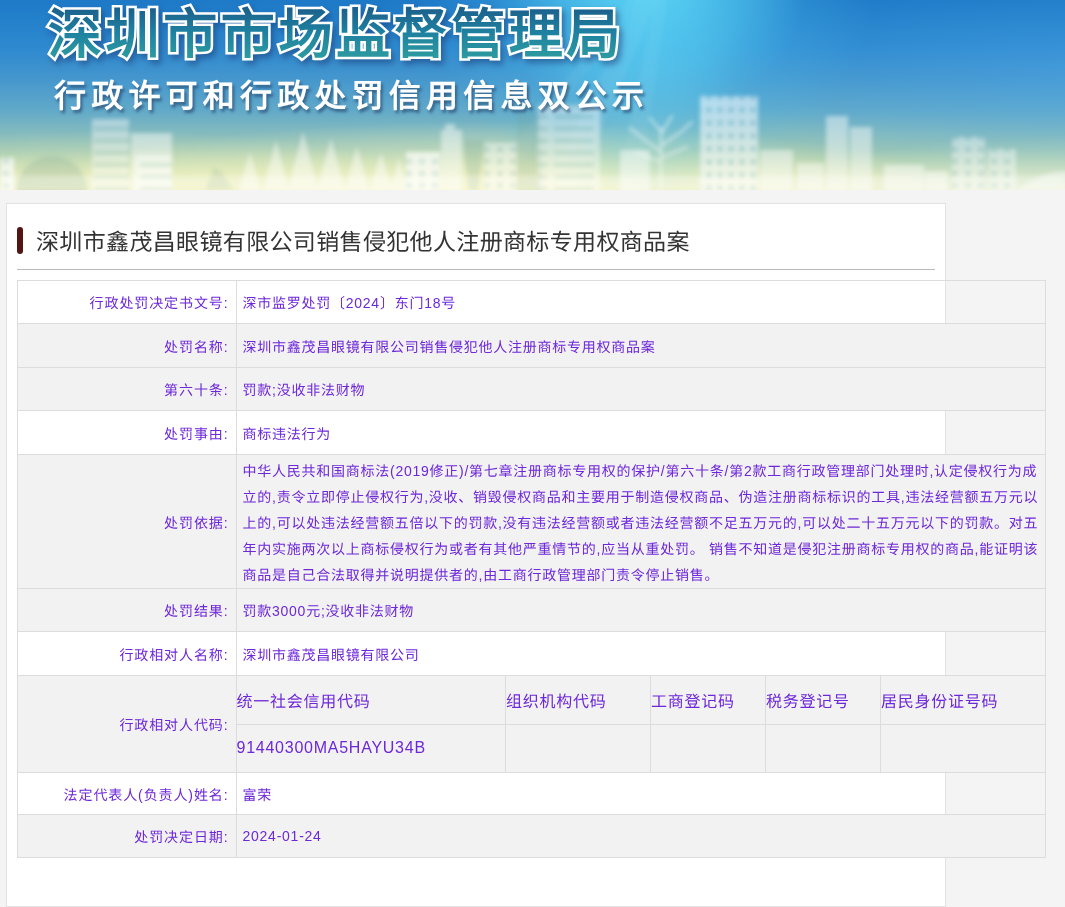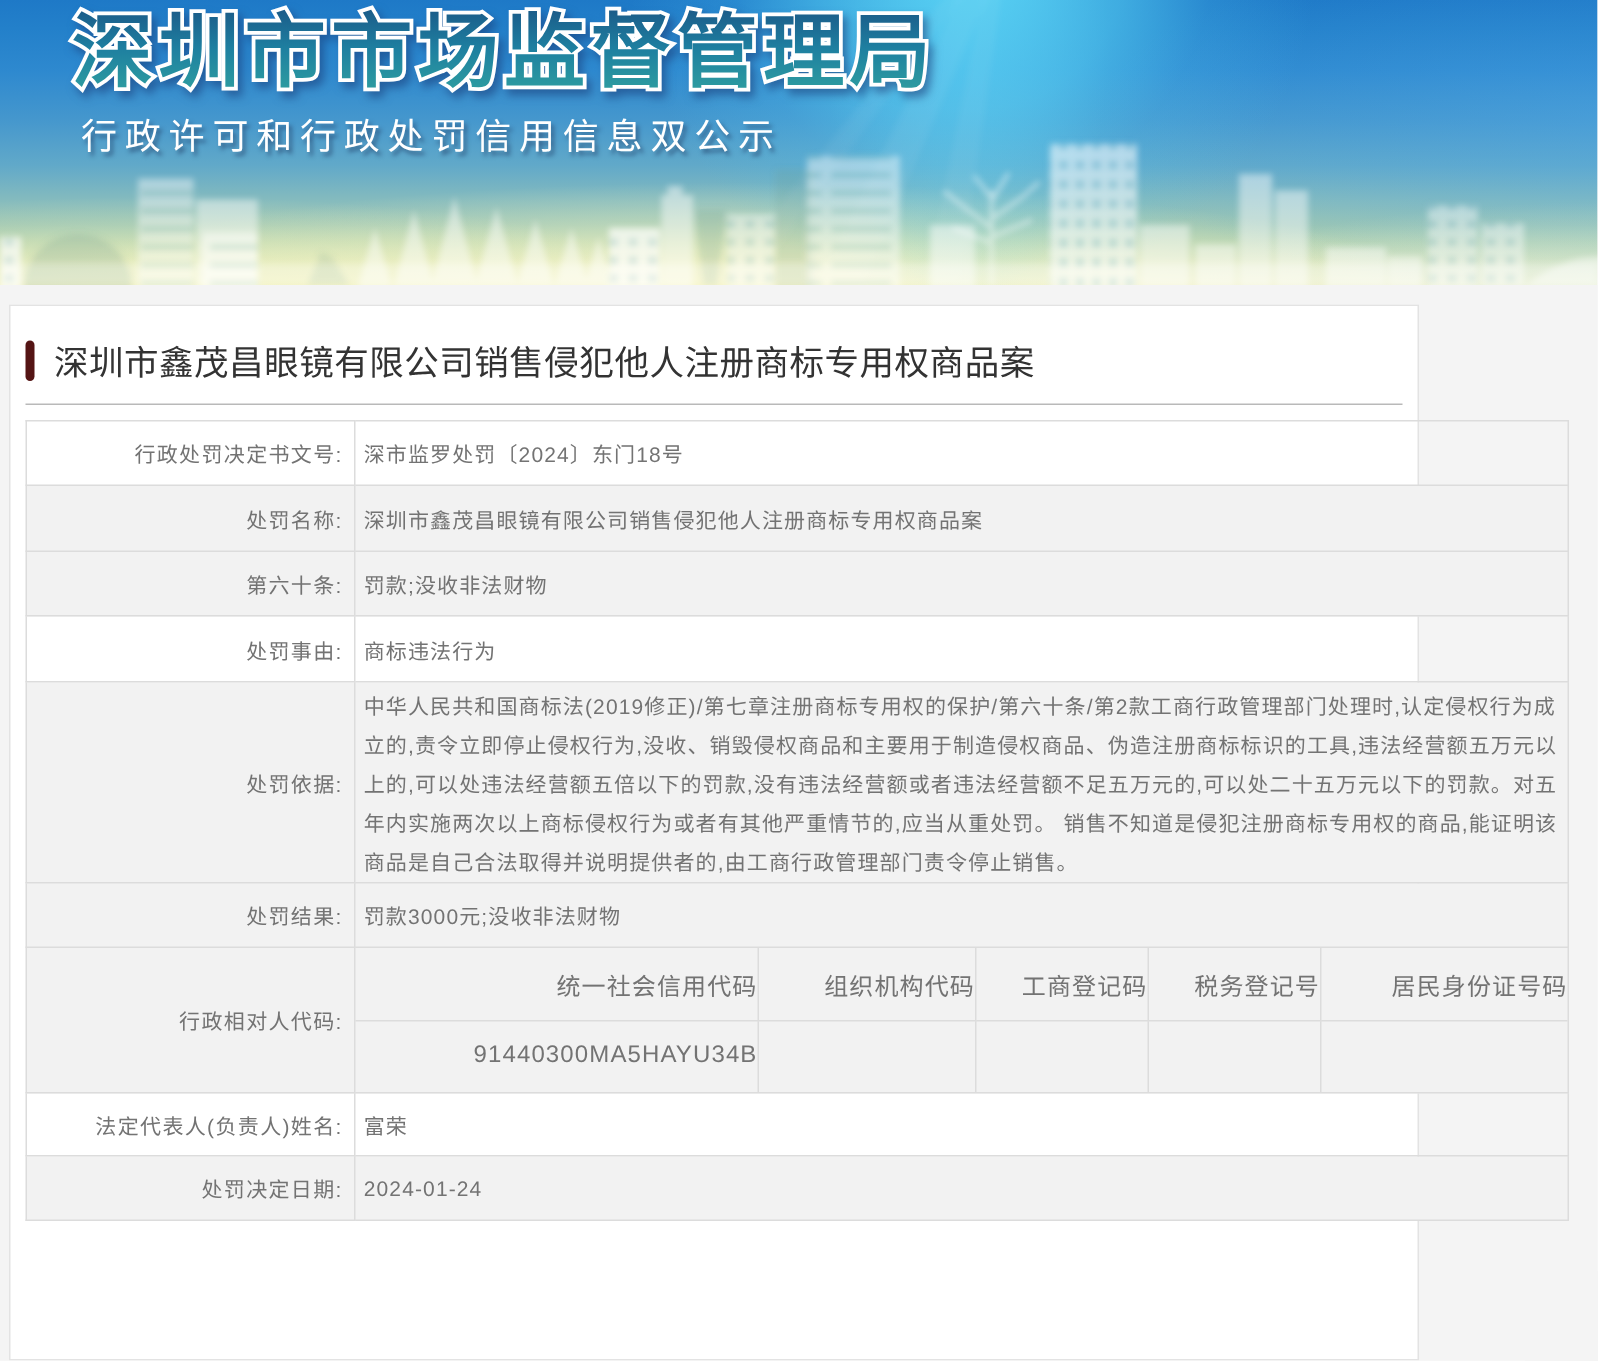--- a/index.html
+++ b/index.html
@@ -10,45 +10,45 @@
  background:
   radial-gradient(circle 230px at 648px -30px, rgba(90,214,246,1) 0%, rgba(90,214,246,0.55) 45%, rgba(80,195,240,0.22) 70%, rgba(80,195,240,0) 100%),
   radial-gradient(ellipse 95px 170px at 645px 30px, rgba(120,220,250,0.30), rgba(120,220,250,0) 100%),
   radial-gradient(ellipse 520px 95px at 10% 103%, rgba(244,244,188,0.68), rgba(244,244,188,0) 68%),
   radial-gradient(ellipse 720px 115px at 46% 104%, rgba(248,246,196,0.88), rgba(248,246,196,0) 66%),
   radial-gradient(ellipse 520px 170px at 102% 42%, rgba(80,170,235,0.36), rgba(80,170,235,0) 70%),
   radial-gradient(ellipse 420px 90px at 101% 104%, rgba(228,238,210,0.65), rgba(228,238,210,0) 70%),
   linear-gradient(180deg,#1e79c7 0%,#2380ca 10%,#2e89cf 25%,#4597cd 42%,#61a9c9 58%,#87bcbd 71%,#9cc6b4 79%,#b5d3b2 85%,#d5e3bc 92%,#edf0ca 100%);}
 .banner svg.sky{position:absolute;left:0;top:0;width:1065px;height:190px}
 .bigtitle{position:absolute;left:0;top:0;width:1065px;height:80px}
-.subtitle{position:absolute;left:54px;top:80px;font-size:24px;font-weight:normal;color:#fff;line-height:1;
+.subtitle{position:absolute;left:54px;top:80px;font-size:32px;font-weight:bold;color:#fff;line-height:1;
   letter-spacing:5.2px;text-shadow:2px 3px 3px rgba(35,65,105,0.65);white-space:nowrap}
 .slogan{position:absolute;left:658px;top:86px;width:400px}
 .slogan .cn{font-size:29px;font-weight:bold;color:#fff;line-height:1;letter-spacing:0.6px;word-spacing:9px;
   text-shadow:1px 2px 2px rgba(60,100,140,0.35);white-space:nowrap}
 .slogan .en{font-size:14px;color:#fff;margin-top:0;line-height:1;letter-spacing:0.3px;word-spacing:7.5px;
   text-shadow:1px 1px 1px rgba(60,100,140,0.3);white-space:nowrap}
 
 .box{position:relative;margin:13px 0 0 6px;width:940px;height:704px;
   background:#fff;border:1px solid #e3e3e3;padding:0 10px}
 .h1row{display:flex;align-items:center;height:65px;padding-top:7px}
 .h1row .bar{width:6px;height:27px;border-radius:3px;background:#541414;margin:0 13px 0 0;flex:none}
 .h1row .txt{font-size:23px;letter-spacing:0.35px;color:#333;white-space:nowrap}
 hr.sep{border:none;border-top:1px solid #b9b9b9;margin:0}
 table.main{width:1029px;border-collapse:collapse;margin-top:10px;table-layout:fixed;
-  font-size:14px;color:#737373}
+  font-size:14px;color:#6d28d9}
 table.main td{border:1px solid #dcdcdc;vertical-align:middle}
 td.l{width:218.5px;text-align:right;padding-right:7px;font-size:14px;letter-spacing:0.9px}
 td.v{padding-left:6px;font-size:14px;letter-spacing:0.75px}
 tr.g{background:#f2f2f2}
 tr.h43 td{height:43px}
 tr.h44 td{height:44px}
 tr.h42 td{height:42px}
 table.inner{width:100%;border-collapse:collapse;table-layout:fixed;font-size:16px}
-table.inner td{height:48px;text-align:right;border:1px solid #dcdcdc}
+table.inner td{height:48px;text-align:left;border:1px solid #dcdcdc}
 table.inner tr:first-child td{border-top:none}
 table.inner tr:last-child td{border-bottom:none}
 table.inner td:first-child{border-left:none}
 table.inner td:last-child{border-right:none}
 .law{line-height:26px;padding:3px 5px 0;font-size:14px;letter-spacing:0.9px}
 .law .ln{display:block;white-space:nowrap}
 </style>
 </head>
 <body>
 <div class="banner">
@@ -168,20 +168,24 @@
             <span class="ln">立的,责令立即停止侵权行为,没收、销毁侵权商品和主要用于制造侵权商品、伪造注册商标标识的工具,违法经营额五万元以</span>
             <span class="ln">上的,可以处违法经营额五倍以下的罚款,没有违法经营额或者违法经营额不足五万元的,可以处二十五万元以下的罚款。对五</span>
             <span class="ln">年内实施两次以上商标侵权行为或者有其他严重情节的,应当从重处罚。&nbsp;销售不知道是侵犯注册商标专用权的商品,能证明该</span>
             <span class="ln">商品是自己合法取得并说明提供者的,由工商行政管理部门责令停止销售。</span>
           </td>
         </tr>
     <tr class="h43 g">
           <td class="l">处罚结果:</td>
           <td class="v">罚款3000元;没收非法财物</td>
         </tr>
+    <tr class="h44">
+          <td class="l">行政相对人名称:</td>
+          <td class="v">深圳市鑫茂昌眼镜有限公司</td>
+        </tr>
     <tr class="g">
           <td class="l">行政相对人代码:</td>
           <td class="v" style="padding:0">
       <table class="inner">
         <tbody>
                 <tr>
                   <td style="width:269px">统一社会信用代码</td>
                   <td style="width:145px">组织机构代码</td>
                   <td style="width:115px">工商登记码</td>
                   <td style="width:115px">税务登记号</td>

